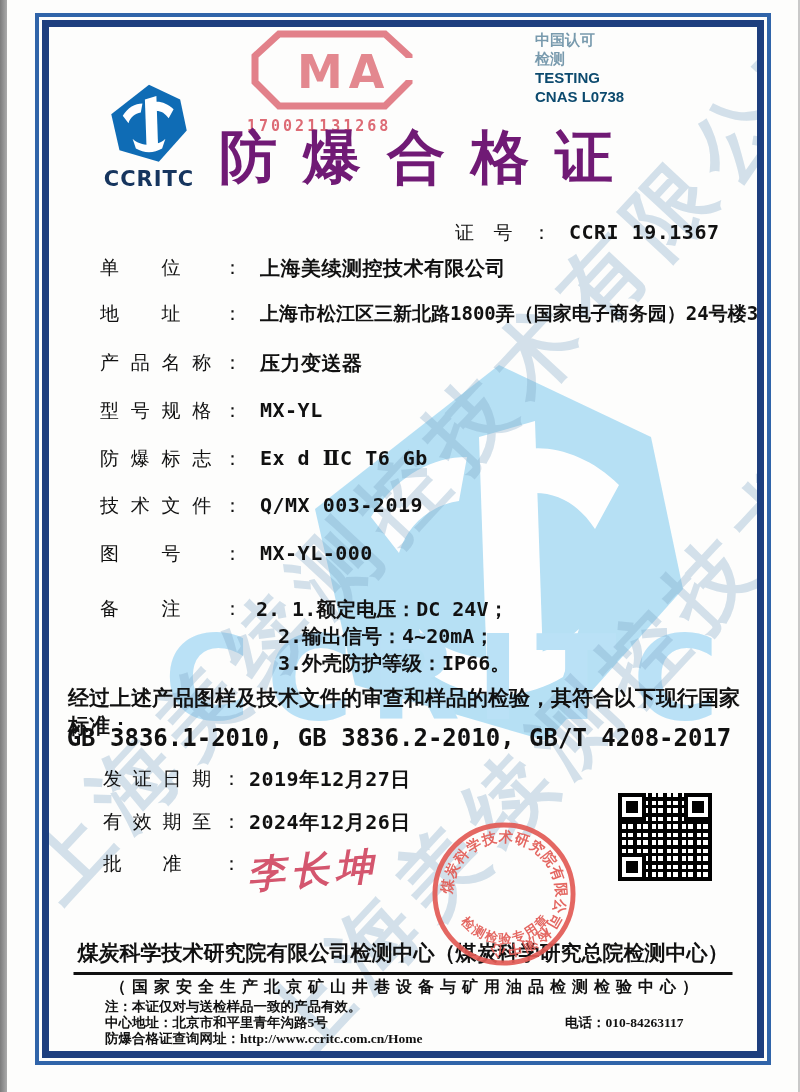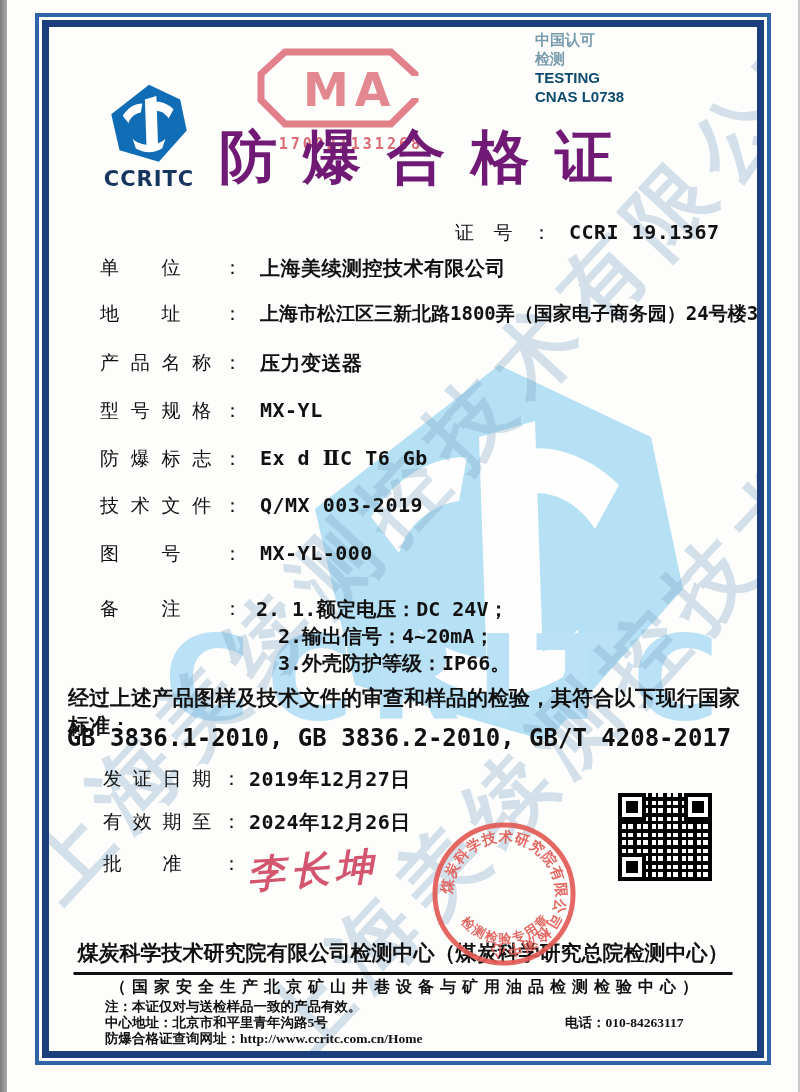--- a/index.html
+++ b/index.html
@@ -30,21 +30,21 @@
     font-weight:800;font-size:118px;letter-spacing:16px;line-height:1;
     color:#bae1f6;white-space:nowrap;}
   .wm-diag{position:absolute;z-index:2;white-space:nowrap;font-weight:700;
     font-size:84px;letter-spacing:14px;color:rgba(125,164,196,.32);
     transform-origin:0 0;transform:rotate(-47deg);line-height:1;}
   #wm1{left:-40px;top:830px;}
   #wm2{left:200px;top:990px;}
 
   
   .hdr{z-index:3;}
-  .cma{left:198px;top:19px;width:176px;text-align:right;}
+  .cma{left:198px;top:1px;width:176px;text-align:left;}
   .cma-num{margin-top:1px;font-family:"DejaVu Sans Mono",monospace;
     font-size:15px;letter-spacing:3px;color:#dd6b75;font-weight:700;}
   .cnas{left:374px;top:3px;width:104px;}
   .accred{left:486px;top:3px;font-family:"Liberation Sans","DejaVu Sans",sans-serif;
     font-size:15px;line-height:19px;font-weight:700;color:#0c4a6e;}
   .accred .faded{opacity:.55;}
   .logo-block{left:46px;top:56px;width:108px;text-align:center;}
   .logo-block svg{display:block;margin:0 auto;color:#0f6cb5;}
   .logo-text{font-family:"DejaVu Sans","Liberation Sans",sans-serif;
     font-weight:800;font-size:21px;letter-spacing:1px;color:#16355e;margin-top:2px;}

